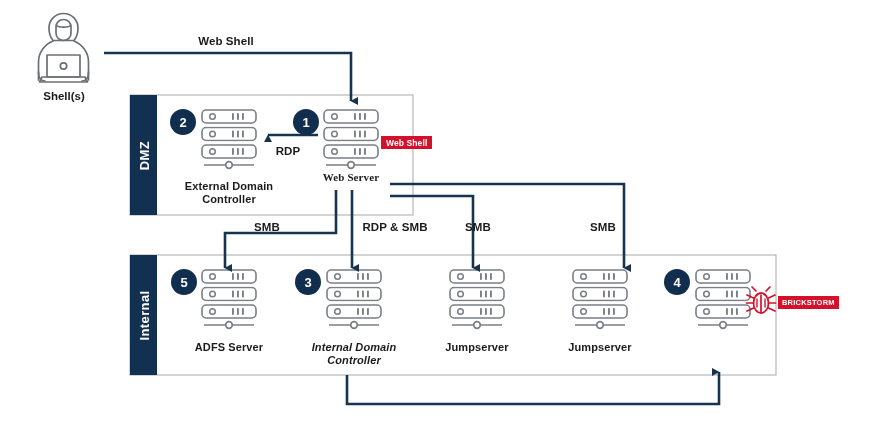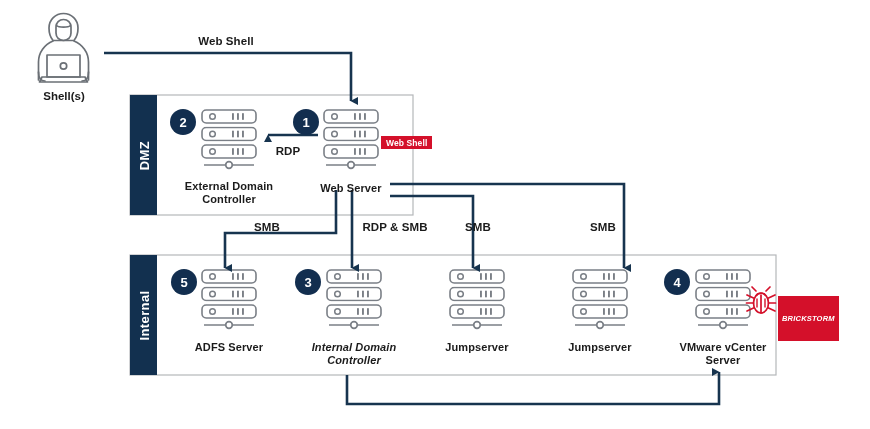--- a/index.html
+++ b/index.html
@@ -67,22 +67,21 @@
     justify-content: center;
   }
   .badge-webshell {
     font-size: 8.5px;
     letter-spacing: 0.1px;
     padding: 0 5px;
   }
   .badge-brickstorm {
     font-size: 7.5px;
     letter-spacing: 0.2px;
-    padding: 16px 4px;
-    font-style: italic;
+    padding: 0 4px;
   }
   .num-badge {
     position: absolute;
     width: 26px;
     height: 26px;
     border-radius: 50%;
     background: #122e4f;
     color: #ffffff;
     font-family: "Liberation Sans", sans-serif;
     font-weight: bold;
@@ -230,33 +229,31 @@
   <div class="num-badge" style="left:293px; top:109px;">1</div>
   <div class="num-badge" style="left:171px; top:269px;">5</div>
   <div class="num-badge" style="left:295px; top:269px;">3</div>
   <div class="num-badge" style="left:664px; top:269px;">4</div>
 
   <div class="lbl actor-label" style="left:24px; top:90px; width:80px;">Shell(s)</div>
 
   <div class="lbl node-label" style="left:169px; top:180px; width:120px;">External Domain
 Controller</div>
 
-  <div class="lbl node-label" style="left:301px; top:182px; width:100px;">Web Server</div>
+  <div class="lbl node-label" style="left:301px; top:171px; width:100px;font-family:Liberation Serif, serif;">Web Server</div>
 
   <div class="lbl node-label" style="left:179px; top:341px; width:100px;text-align:center;">ADFS Server</div>
 
   <div class="lbl node-label" style="left:294px; top:341px; width:120px;font-style:italic;">Internal Domain
 Controller</div>
 
   <div class="lbl node-label" style="left:427px; top:341px; width:100px;">Jumpserver</div>
 
   <div class="lbl node-label" style="left:550px; top:341px; width:100px;">Jumpserver</div>
 
-  <div class="lbl node-label" style="left:663px; top:341px; width:120px;">VMware vCenter
-Server</div>
 
   <div class="lbl link-label" style="left:151px; top:35px; width:150px;">Web Shell</div>
 
   <div class="lbl link-label" style="left:263px; top:145px; width:50px;">RDP</div>
 
   <div class="lbl link-label" style="left:242px; top:221px; width:50px;">SMB</div>
 
   <div class="lbl link-label" style="left:352px; top:221px; width:86px;">RDP &amp; SMB</div>
 
   <div class="lbl link-label" style="left:453px; top:221px; width:50px;">SMB</div>

